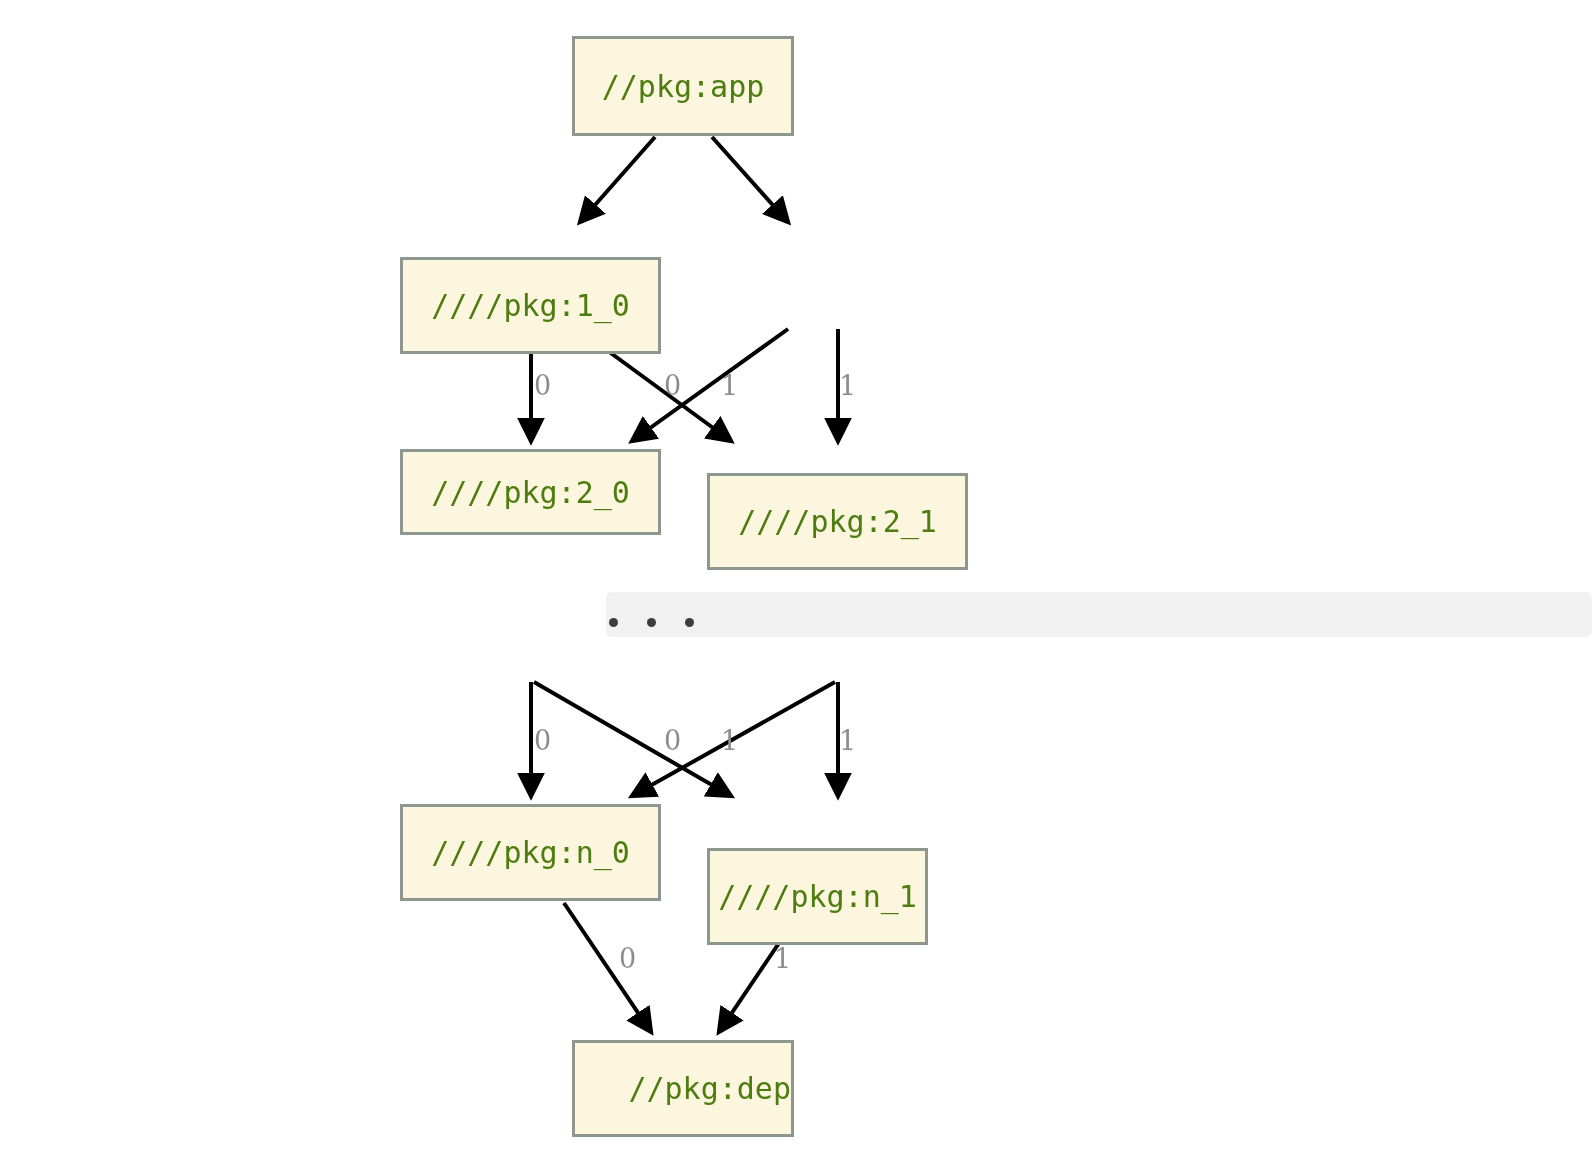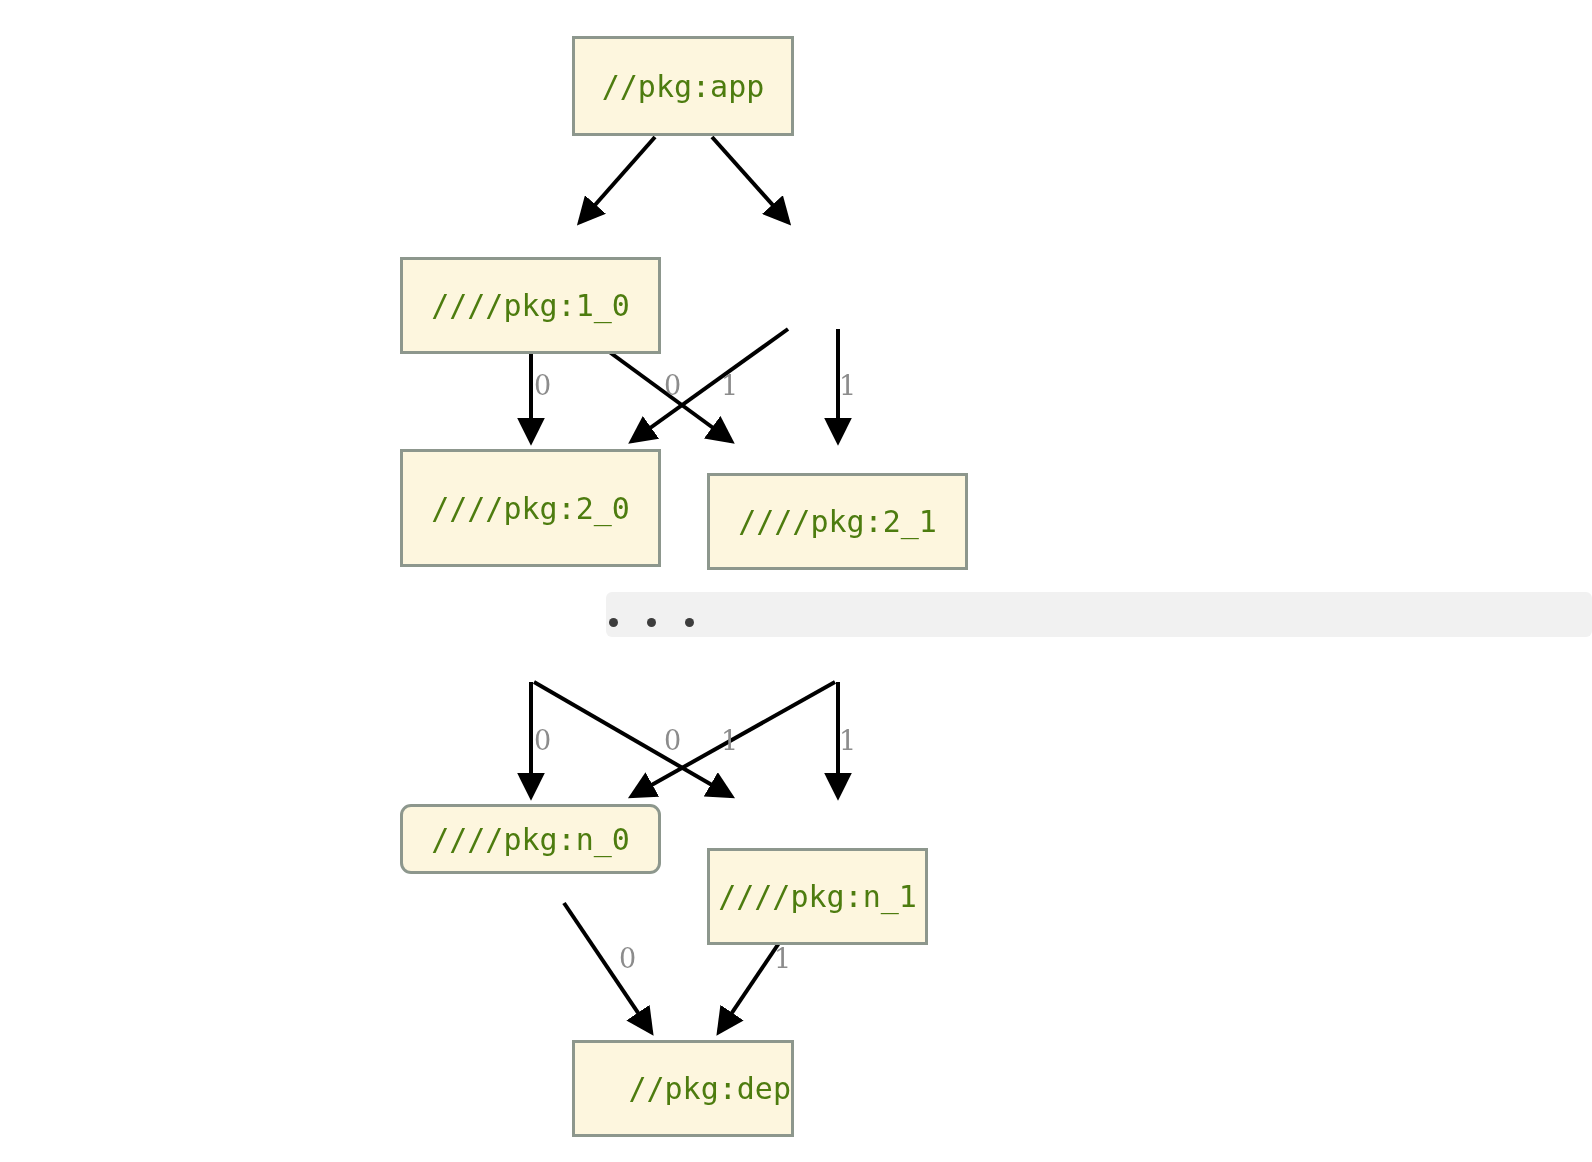--- a/index.html
+++ b/index.html
@@ -103,29 +103,29 @@
 
   <div class="node-box" style="left:572px; top:36px; width:222px; height:100px;">
     <span>//pkg:app</span>
   </div>
 
   <div class="node-box" style="left:400px; top:230px; width:261px; height:97px;margin-top:27px;">
     <span>////pkg:1_0</span>
   </div>
 
 
-  <div class="node-box" style="left:400px; top:449px; width:261px; height:118px;">
+  <div class="node-box" style="left:400px; top:449px; width:261px; height:86px;">
     <span>////pkg:2_0</span>
   </div>
 
   <div class="node-box" style="left:707px; top:449px; width:261px; height:97px;margin-top:24px;">
     <span>////pkg:2_1</span>
   </div>
 
-  <div class="node-box" style="left:400px; top:804px; width:261px; height:70px;border-radius:11px;">
+  <div class="node-box" style="left:400px; top:804px; width:261px; height:97px;">
     <span>////pkg:n_0</span>
   </div>
 
   <div class="node-box" style="left:707px; top:848px; width:221px; height:97px;">
     <span>////pkg:n_1</span>
   </div>
 
   <div class="node-box" style="left:572px; top:1040px; width:222px; height:97px;justify-content:flex-end;">
     <span>//pkg:dep</span>
   </div>

